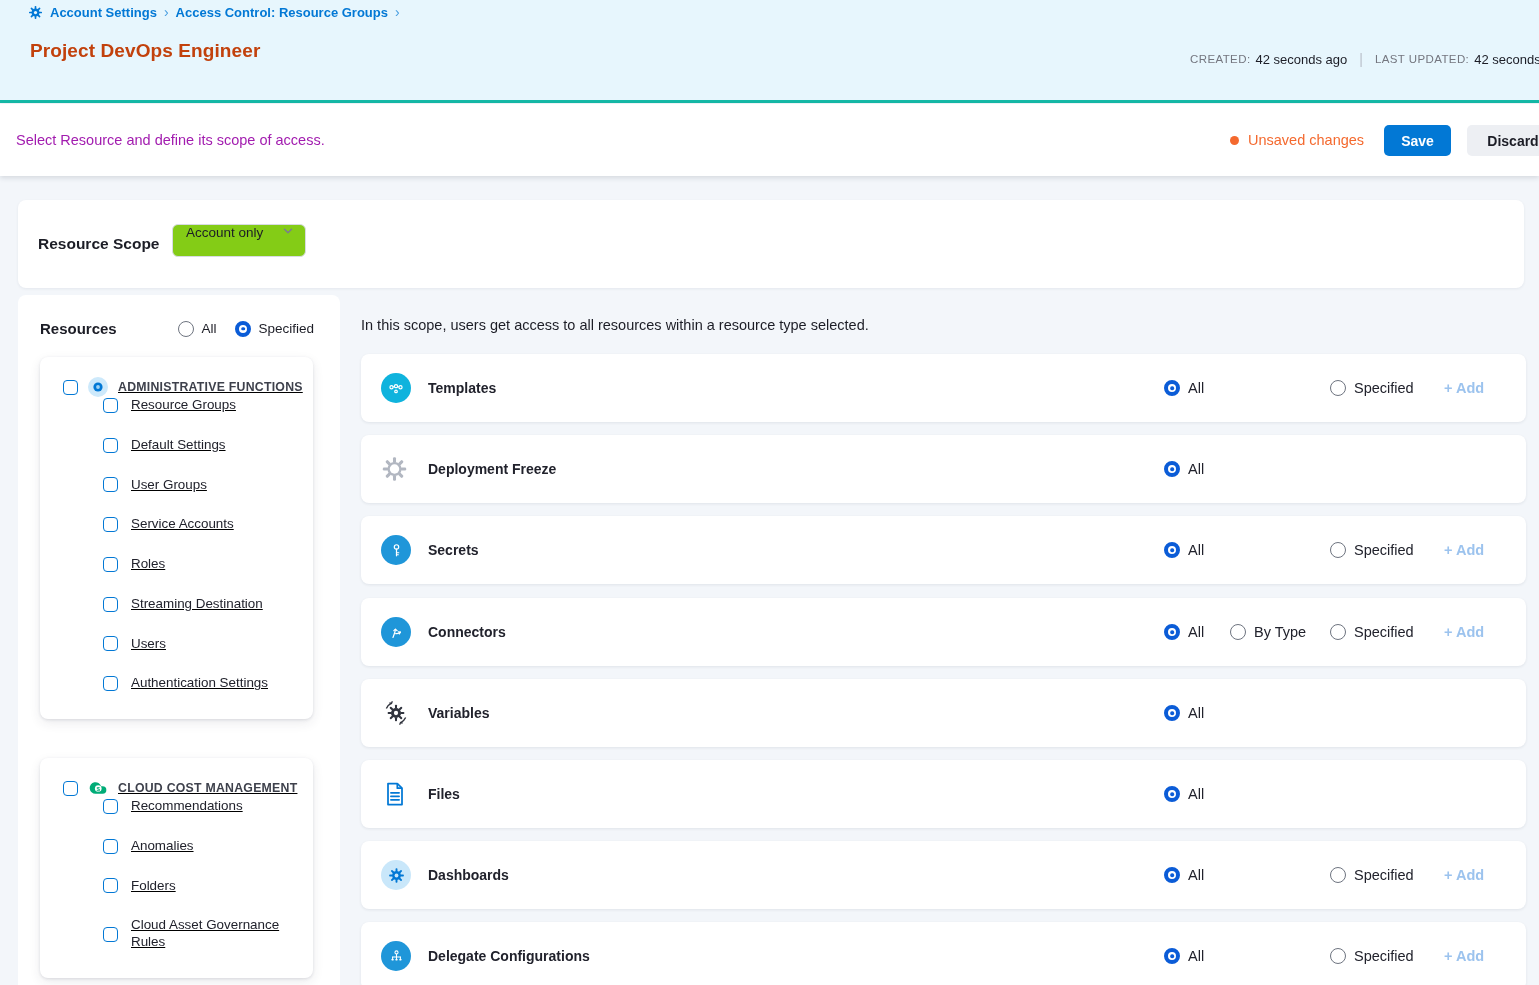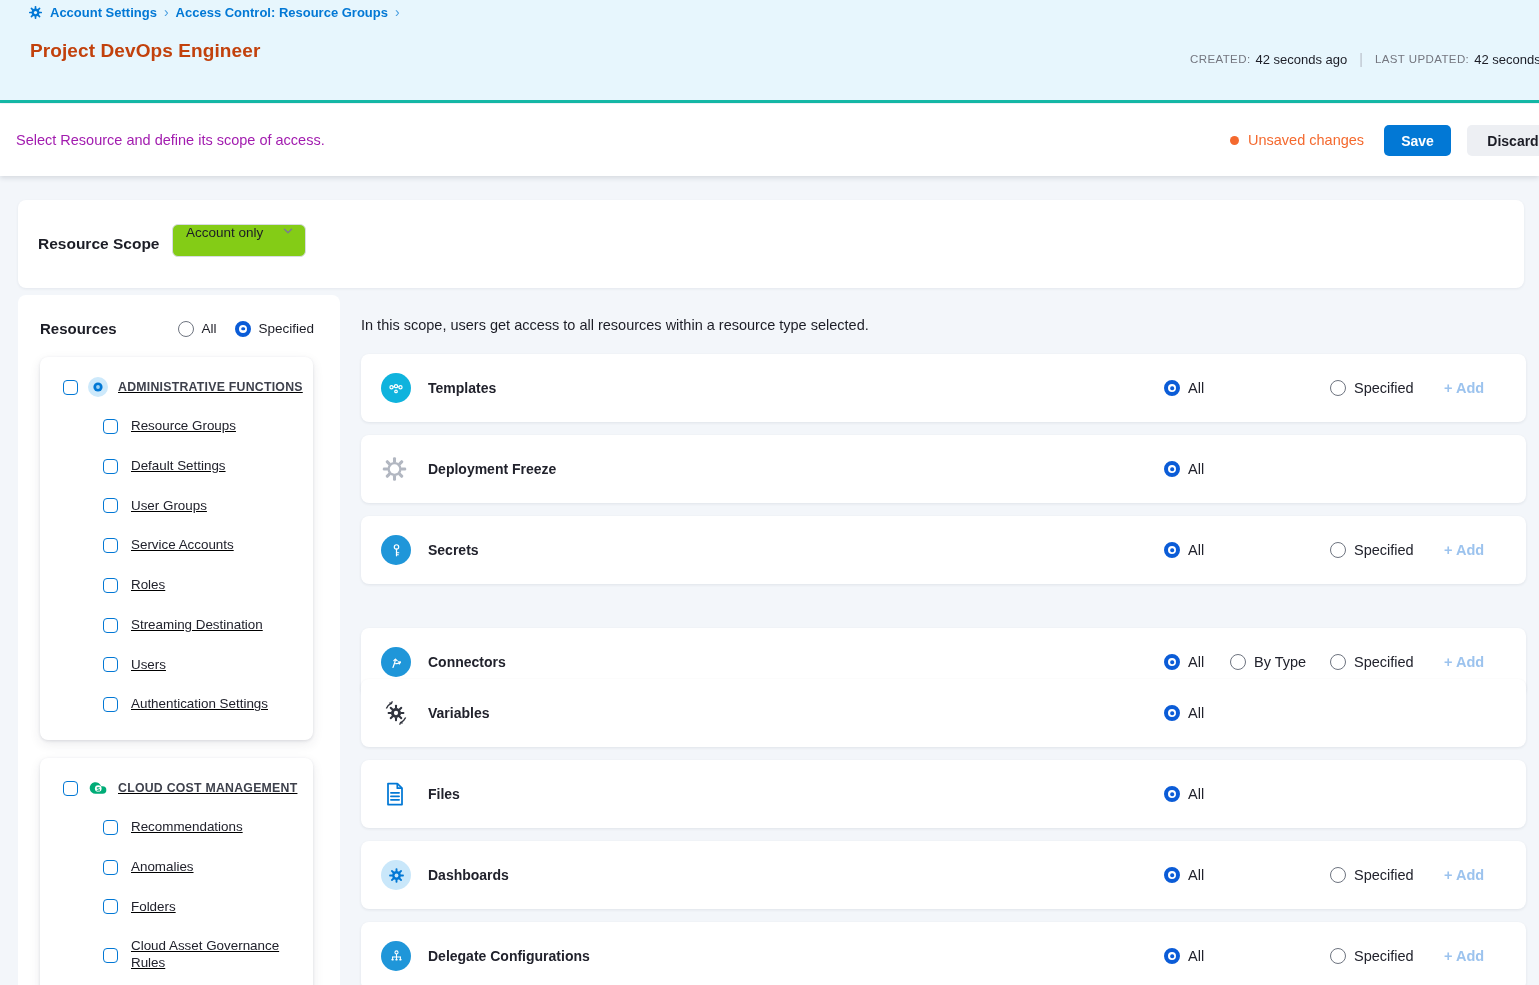--- a/index.html
+++ b/index.html
@@ -35,21 +35,21 @@
   .sidebar{position:absolute;left:18px;top:295px;width:322px;height:700px;background:#fff;border-radius:8px 8px 0 0;}
   .sb-head{display:flex;align-items:center;padding:25px 26px 0 22px;}
   .sb-title{font-size:15px;font-weight:700;color:#1c1d26}
   .sb-filters{margin-left:auto;display:flex;gap:19px}
   .filter-opt{display:flex;align-items:center;gap:7px;font-size:13.5px;color:#1c1d26;cursor:pointer}
 
   .grp{position:absolute;left:22px;width:273px;background:#fff;border-radius:8px;box-shadow:0 1px 3px rgba(40,47,70,.12),0 4px 12px rgba(40,47,70,.09);padding:20px 0 4px;text-decoration:underline;}
   .grp-head{display:flex;align-items:center;gap:10px;margin-left:23px;padding-right:10px}
   .grp-title{font-size:12.3px;font-weight:700;color:#3e414c;letter-spacing:.25px}
   .mini-circle{width:20px;height:20px;border-radius:50%;display:flex;align-items:center;justify-content:center;flex:0 0 20px}
-  .grp-list{margin-top:21px}
+  .grp-list{}
   .grp-item{display:flex;align-items:center;gap:13px;margin:0 14px 23px 63px;cursor:pointer}
   .grp-item-label{font-size:13.4px;color:#21222c;line-height:1.25}
 
   .cbx{width:15px;height:15px;border:1.7px solid #0278d5;border-radius:4px;background:#fff;flex:0 0 15px}
 
   .radio{width:16px;height:16px;border-radius:50%;border:1.6px solid #6e7480;background:#fff;position:relative;flex:0 0 16px}
   .radio.sel{border:4.6px solid #0b5cd7}
   .radio.sel::after{content:"";position:absolute;left:50%;top:50%;transform:translate(-50%,-50%);width:3.6px;height:3.6px;border-radius:50%;background:#0b5cd7}
 
   
@@ -283,21 +283,21 @@
         <span class="opt" style="left:803px">
           <span class="radio sel"></span>
           <span class="opt-label">All</span>
         </span>
         <span class="opt" style="left:969px">
           <span class="radio "></span>
           <span class="opt-label">Specified</span>
         </span>
         <span class="add-link">+ Add</span>
       </div>
-      <div class="res-row" style="top:628px">
+      <div class="res-row" style="top:598px">
         <span class="res-icon">
           <span class="icn-circle" style="background:#1f96d9">
             <svg width="17" height="17" viewBox="0 0 24 24" fill="none" stroke="#fff" stroke-width="1.7" stroke-linecap="round" stroke-linejoin="round">
               <path d="M7 19 C9 14 10 12 10.5 7.5"></path>
               <path d="M10.5 7.5 L8.2 9.4"></path>
               <path d="M10.5 7.5 L12.9 9.4"></path>
               <path d="M10.8 13.5 C13 13.8 15 13.2 17.3 11.6"></path>
               <path d="M17.3 11.6 L14.7 11.2"></path>
               <path d="M17.3 11.6 L16.1 14"></path>
             </svg>

